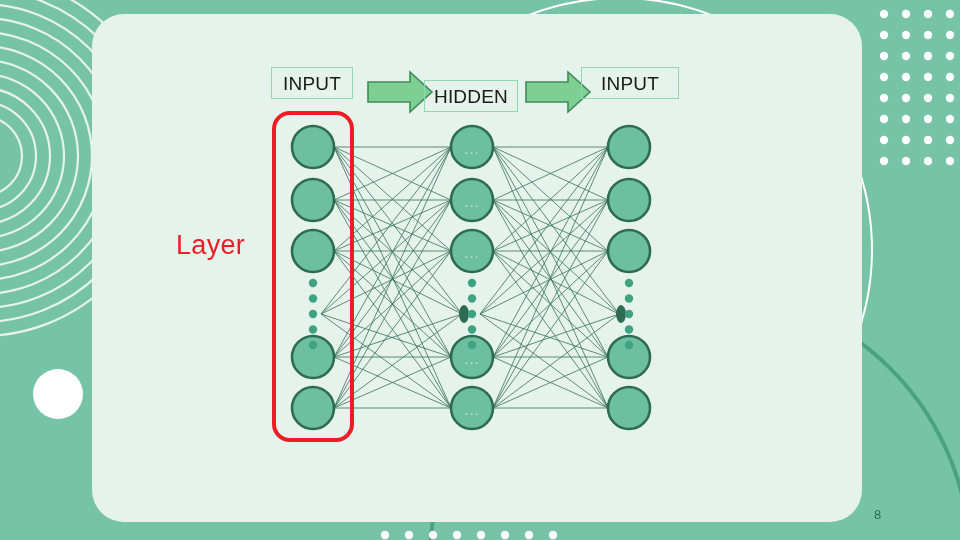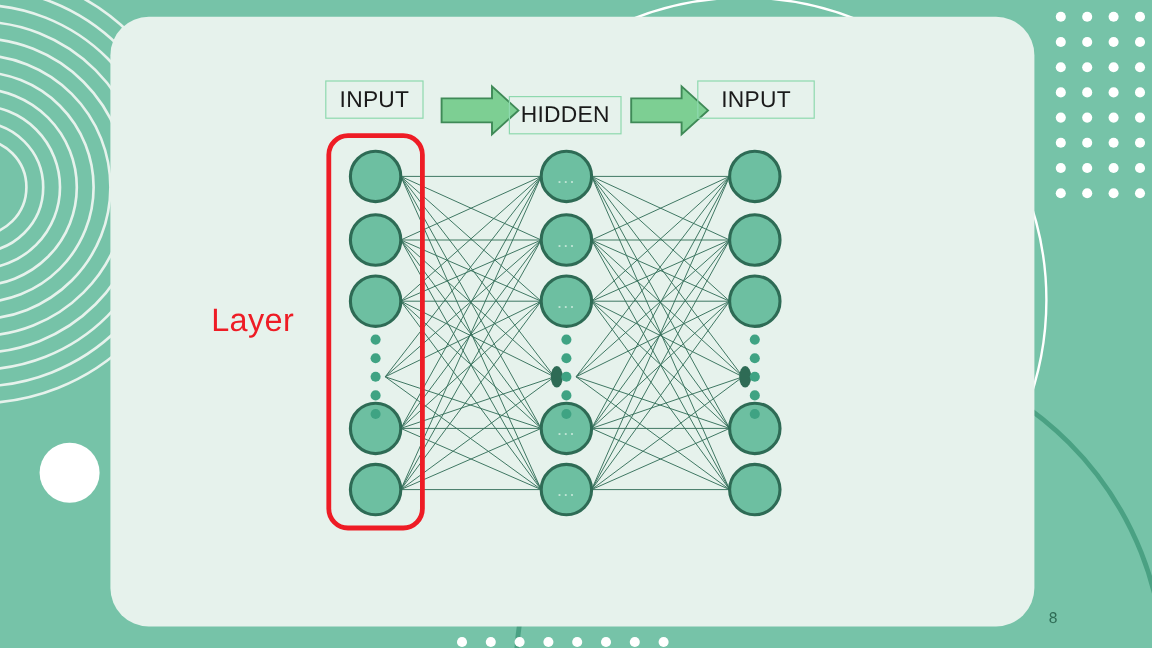--- a/index.html
+++ b/index.html
@@ -49,21 +49,21 @@
     align-items: center;
     justify-content: center;
     letter-spacing: 0.2px;
   }
   #box-input  { left: 271px; top: 67px; width: 82px;  height: 32px; }
   #box-hidden { left: 424px; top: 80px; width: 94px;  height: 32px; }
   #box-output { left: 581px; top: 67px; width: 98px;  height: 32px; }
 
   #layer-label {
     position: absolute;
-    left: 176px; top: 254px;
+    left: 176px; top: 232px;
     color: #ee1c25;
     font-size: 27px;
     line-height: 1;
     letter-spacing: 0.3px;
   }
   #page-num {
     position: absolute;
     left: 874px; top: 508px;
     color: #2e6b55;
     font-size: 13px;

